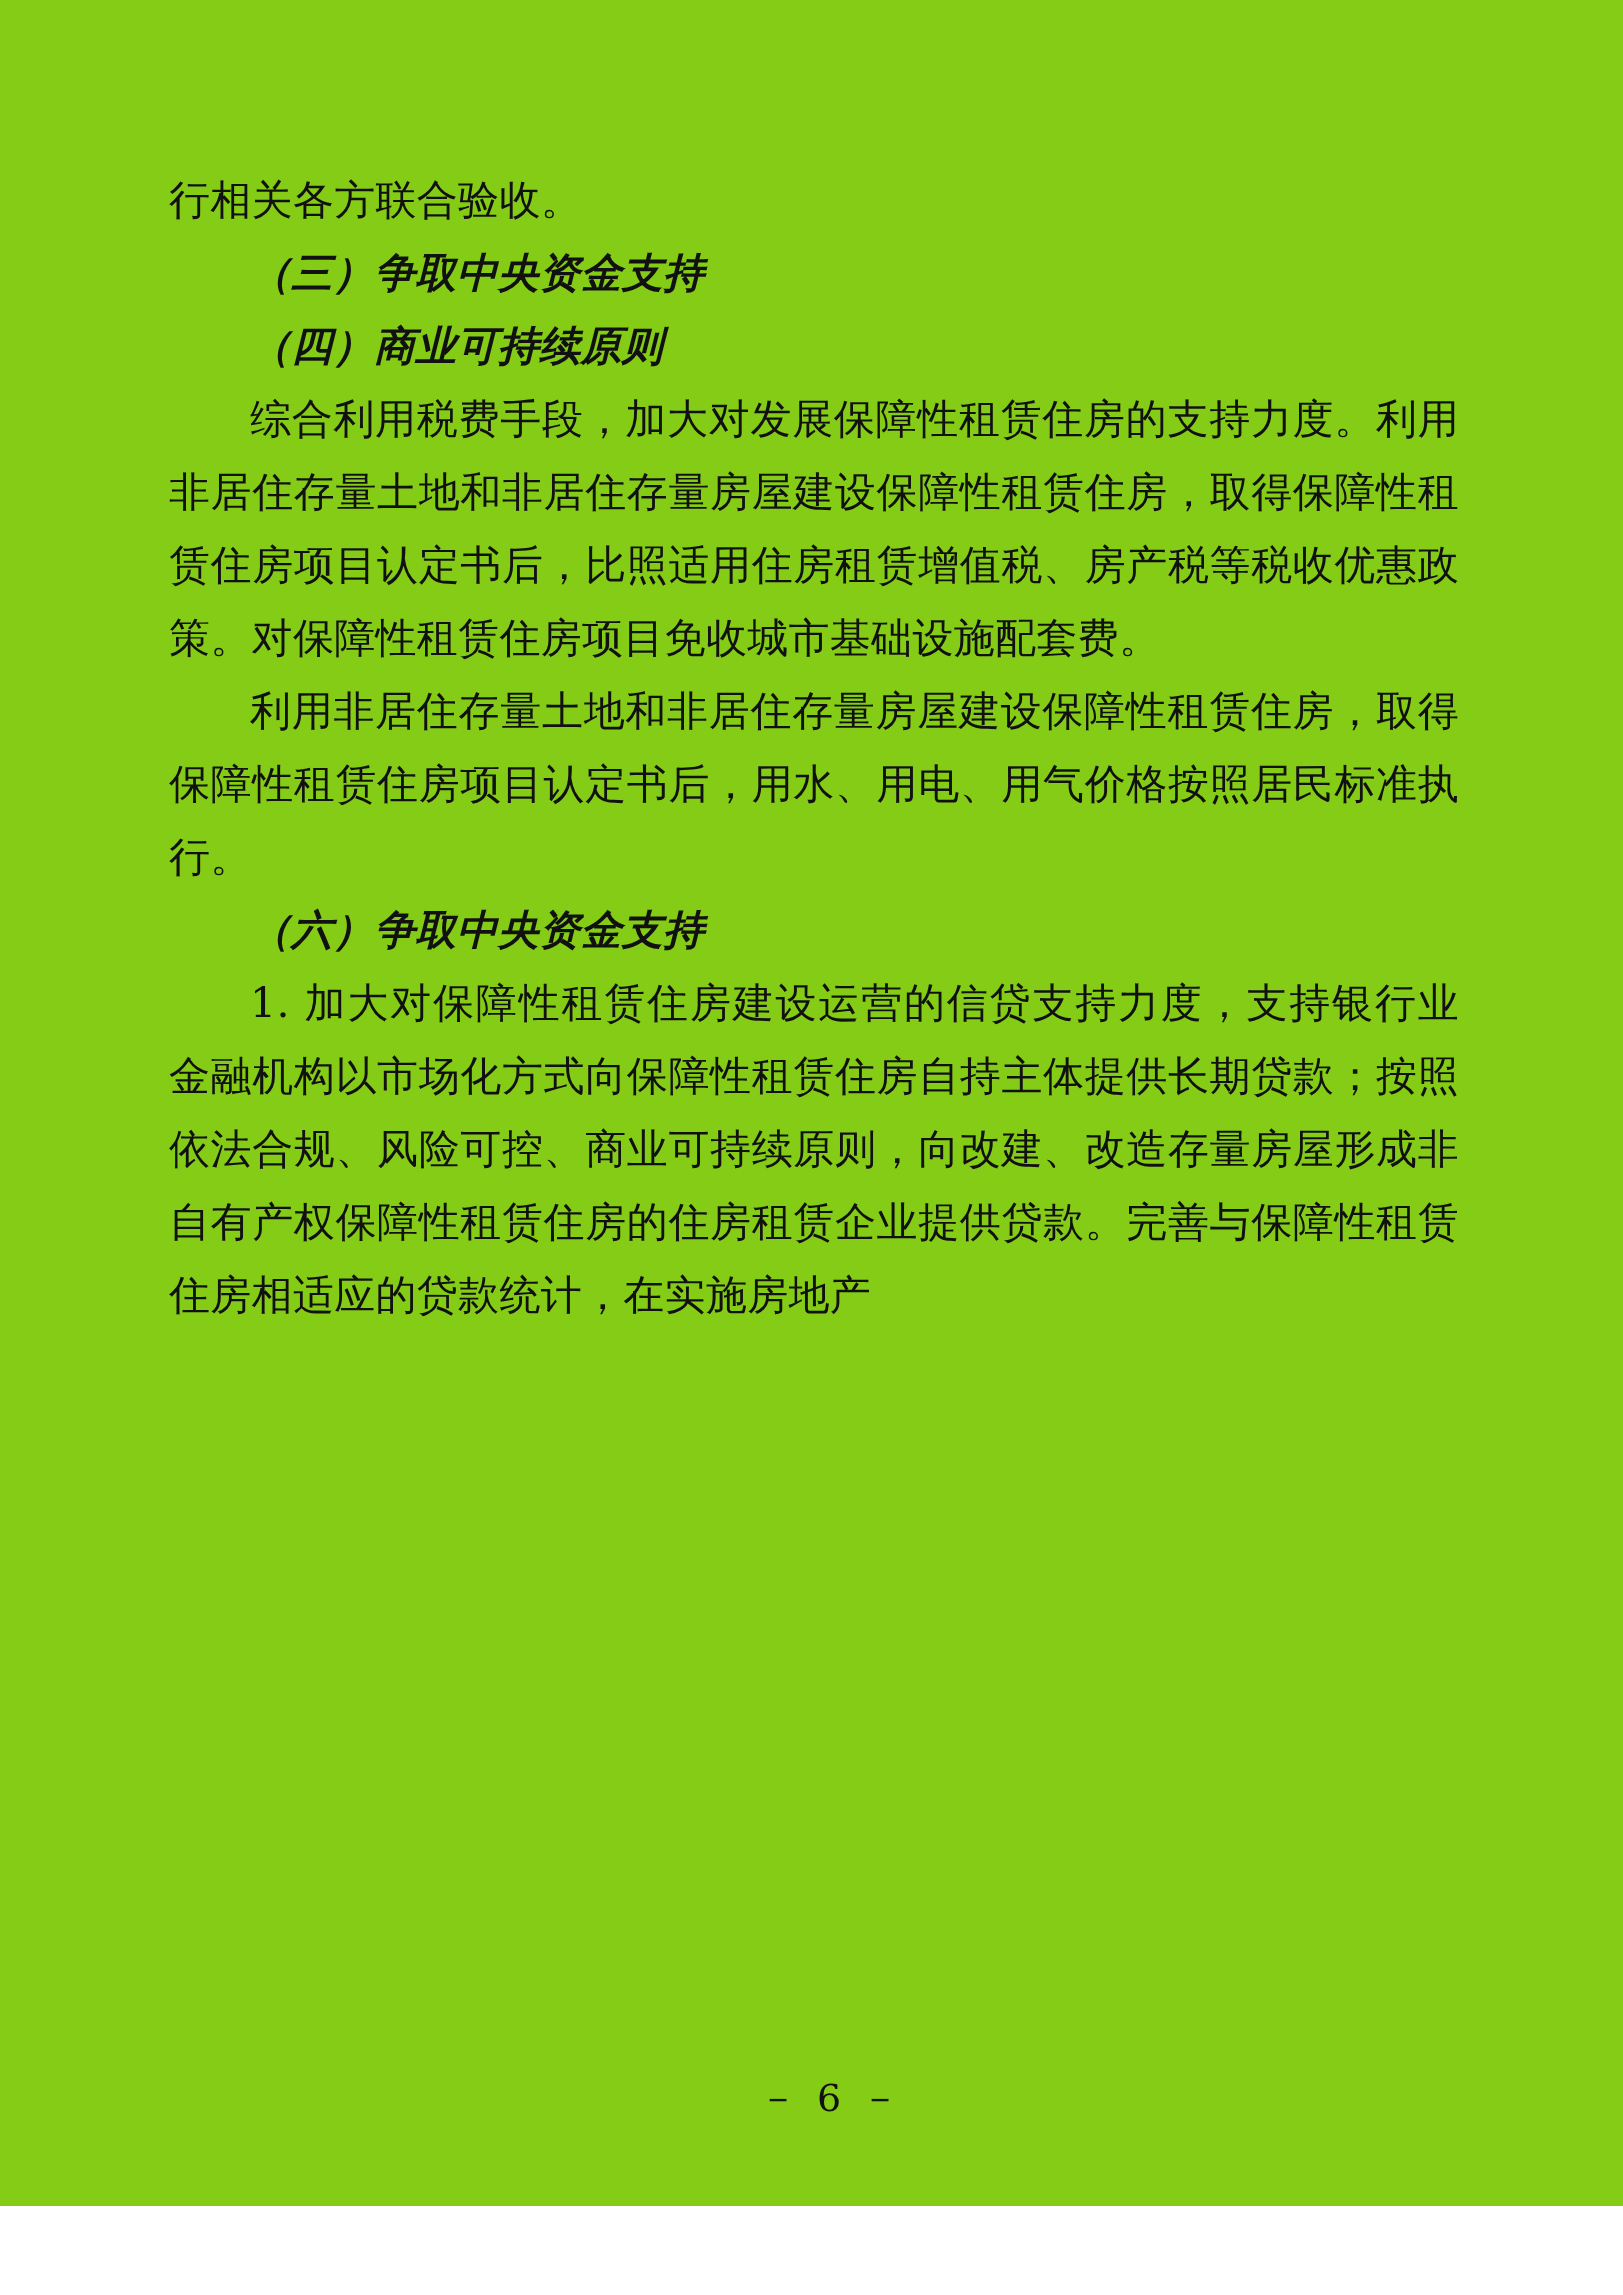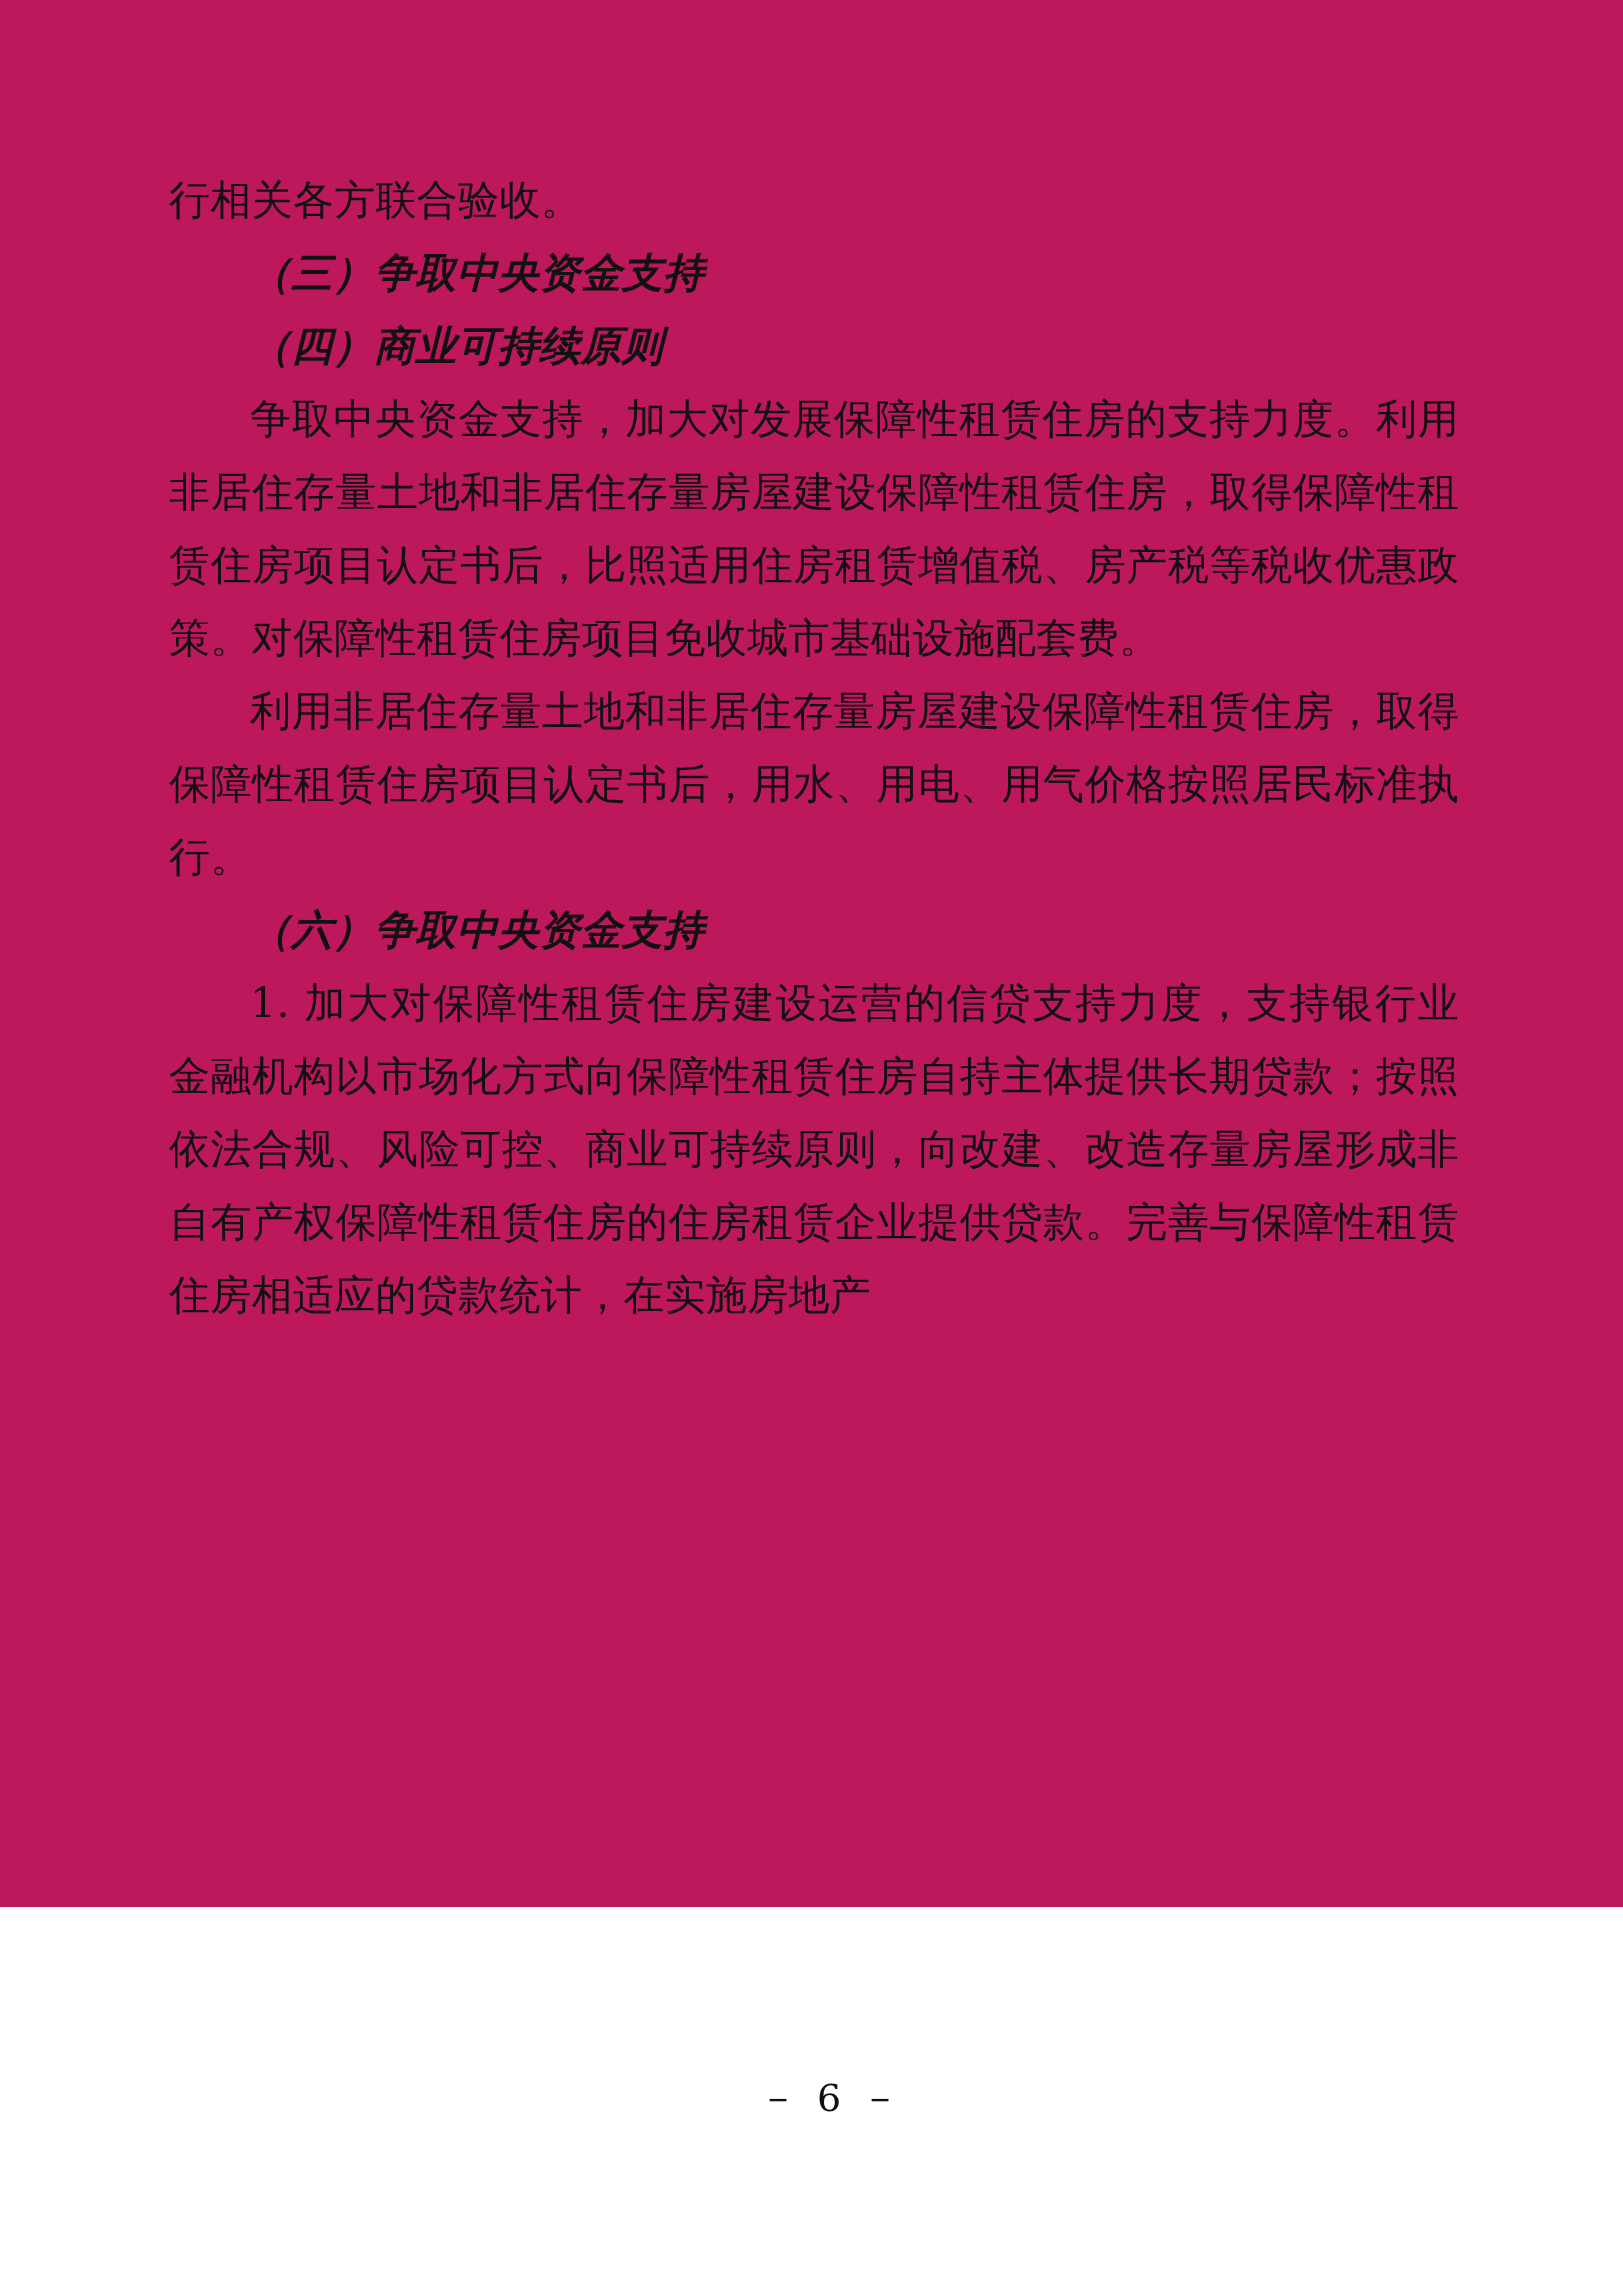--- a/index.html
+++ b/index.html
@@ -13,22 +13,22 @@
     font-family: "DejaVu Serif", "Liberation Serif", serif;
     color: #0d0d0d;
     position: relative;
     overflow: hidden;
   }
   .page {
     position: absolute;
     left: 0;
     top: 0;
     width: 1623px;
-    height: 1907px;
-    background: #be185d;
+    height: 2206px;
+    background: #84cc16;
   }
   .content {
     position: absolute;
     left: 169px;
     top: 164px;
     width: 1290px;
   }
   p {
     margin: 0;
     font-size: 41px;
@@ -73,21 +73,21 @@
 
   <div class="content">
 
     <p class="blk">行相关各方联合验收。</p>
 
     <p class="blk heading">（三）争取中央资金支持</p>
 
 
     <p class="blk heading">（四）商业可持续原则</p>
 
-    <p class="blk indent">争取中央资金支持，加大对发展保障性租赁住房的支持力度。利用非居住存量土地和非居住存量房屋建设保障性租赁住房，取得保障性租赁住房项目认定书后，比照适用住房租赁增值税、房产税等税收优惠政策。对保障性租赁住房项目免收城市基础设施配套费。</p>
+    <p class="blk indent">综合利用税费手段，加大对发展保障性租赁住房的支持力度。利用非居住存量土地和非居住存量房屋建设保障性租赁住房，取得保障性租赁住房项目认定书后，比照适用住房租赁增值税、房产税等税收优惠政策。对保障性租赁住房项目免收城市基础设施配套费。</p>
 
 
     <p class="blk indent">利用非居住存量土地和非居住存量房屋建设保障性租赁住房，取得保障性租赁住房项目认定书后，用水、用电、用气价格按照居民标准执行。</p>
 
     <p class="blk heading">（六）争取中央资金支持</p>
 
     <p class="blk indent">1. 加大对保障性租赁住房建设运营的信贷支持力度，支持银行业金融机构以市场化方式向保障性租赁住房自持主体提供长期贷款；按照依法合规、风险可控、商业可持续原则，向改建、改造存量房屋形成非自有产权保障性租赁住房的住房租赁企业提供贷款。完善与保障性租赁住房相适应的贷款统计，在实施房地产</p>
 
   </div>
 

